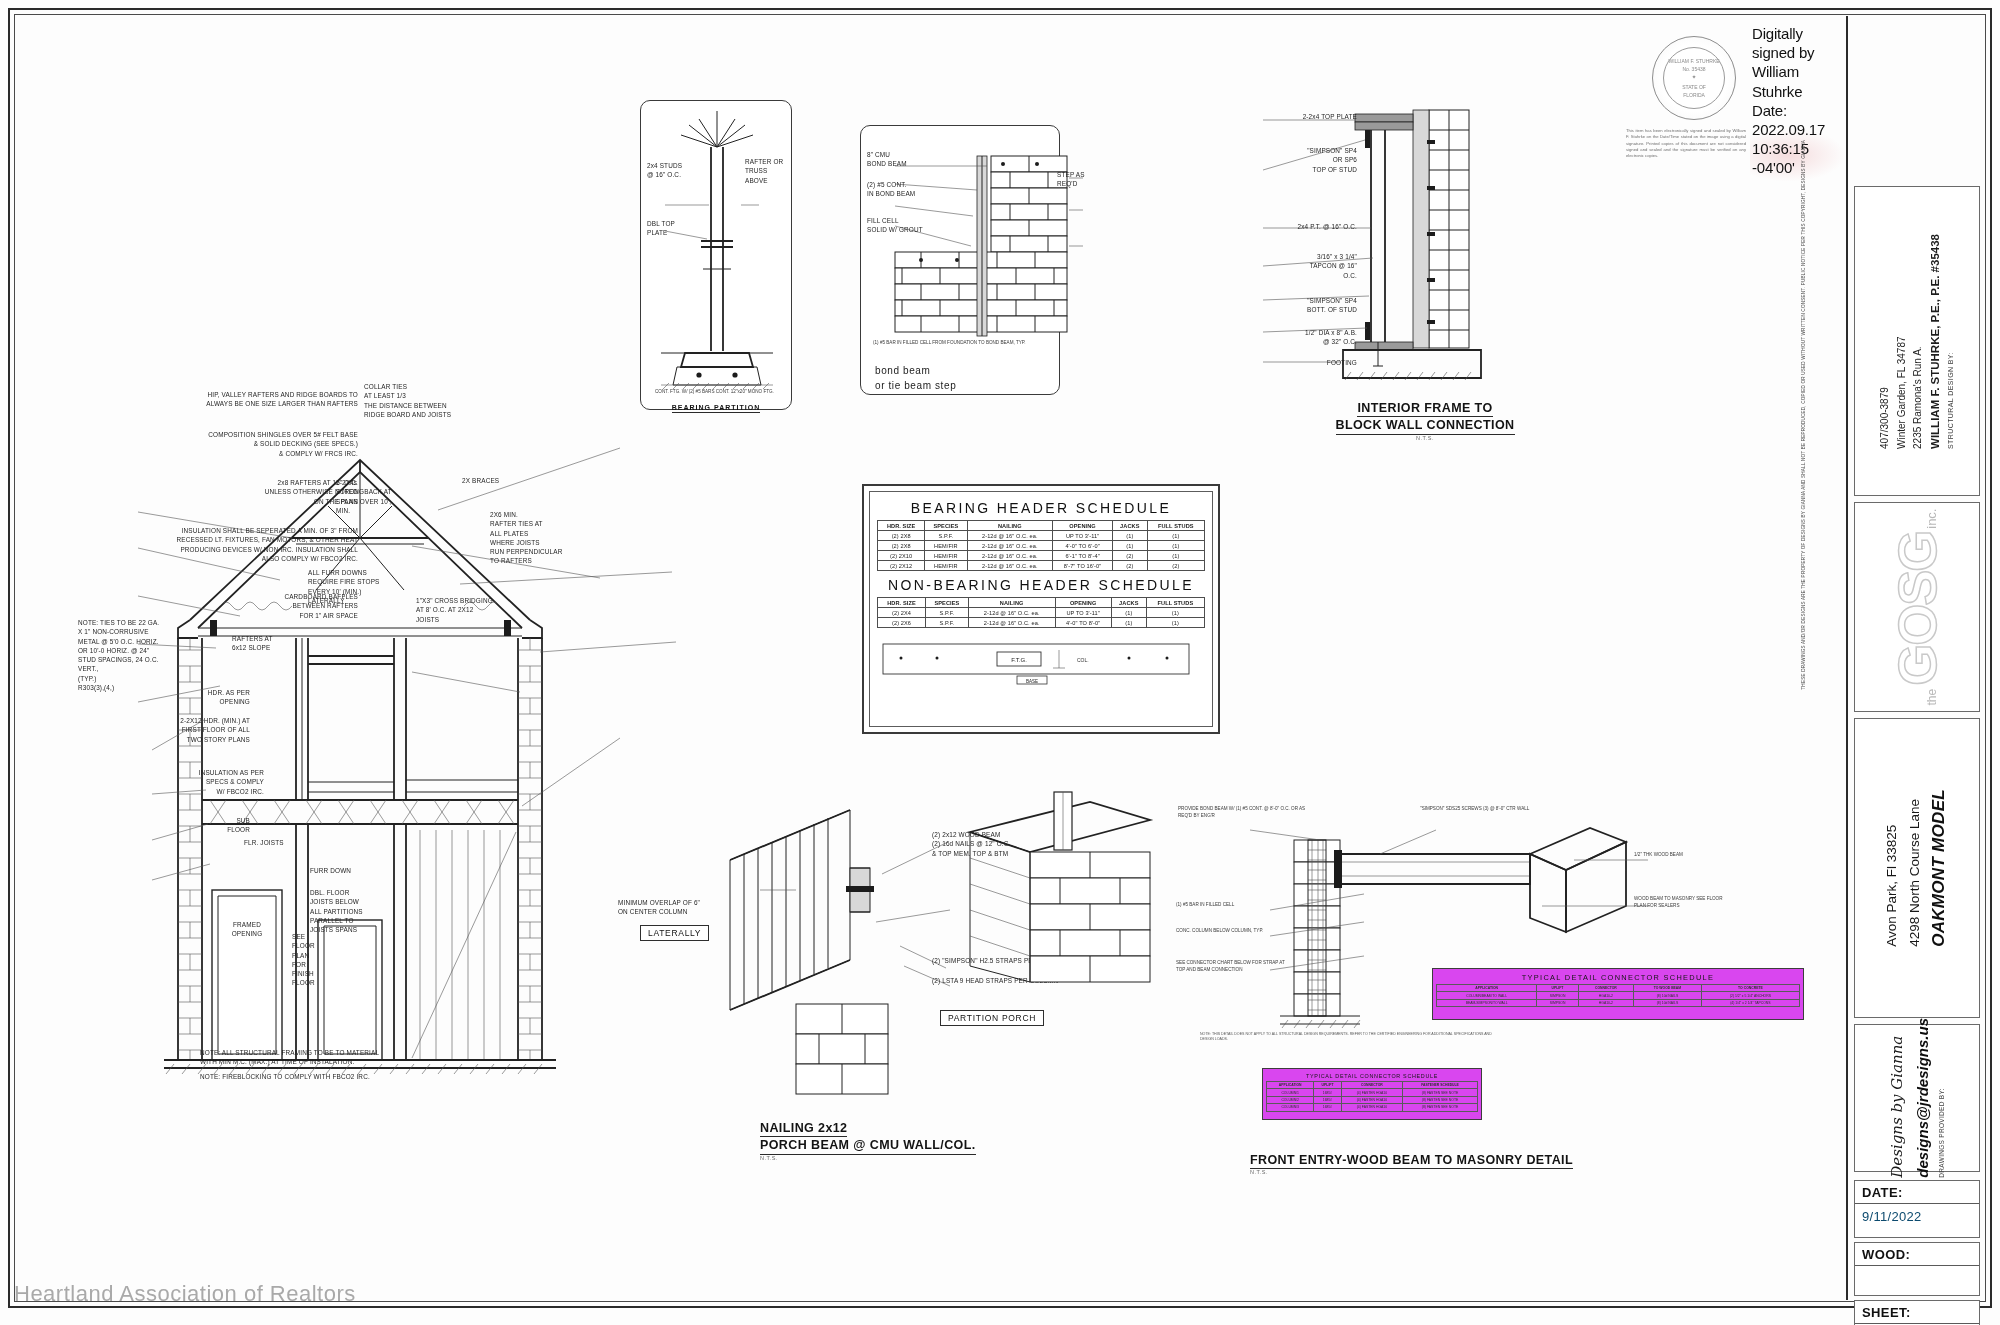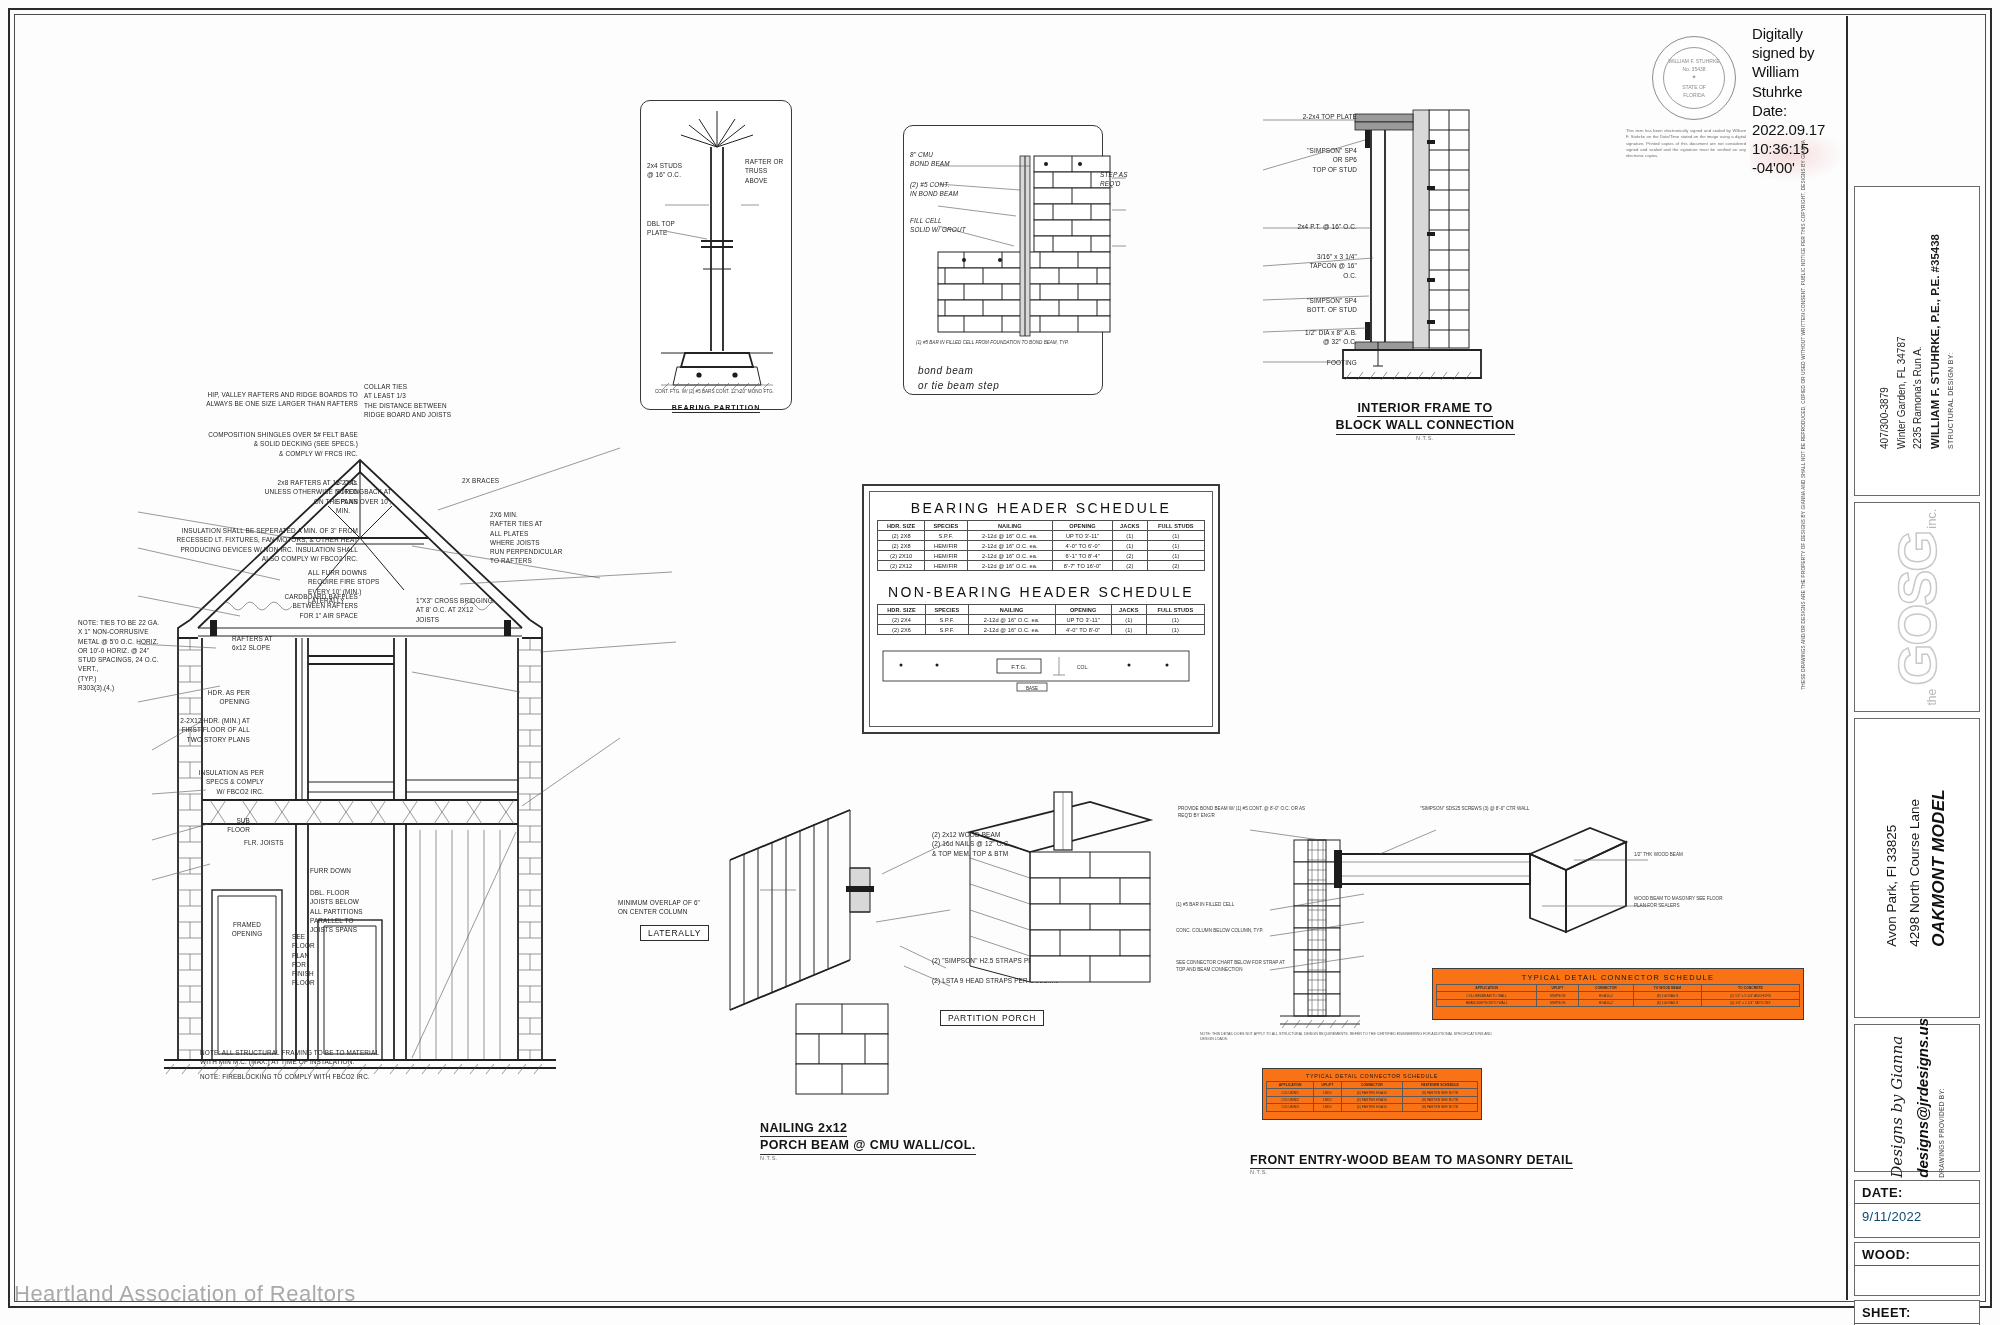--- a/index.html
+++ b/index.html
@@ -157,21 +157,21 @@
   }
   table.sched { border-collapse: collapse; width: 100%; }
   table.sched th, table.sched td {
     border: 0.8px solid #4e4e4e; font-size: 5.6px; color: #1b1b1b;
     padding: 1.5px 2px; text-align: center; letter-spacing: .1px; white-space: nowrap;
   }
   table.sched th { font-weight: bold; }
   .blur { color: #2a2a2a; filter: blur(0.55px); letter-spacing: -.2px; }
 
   
-  .cs-frame { position: absolute; border: 1.2px solid #3d3d3d; background: #f97316; padding: 3px; }
+  .cs-frame { position: absolute; border: 1.2px solid #3d3d3d; background: #d946ef; padding: 3px; }
   .cs-title { text-align: center; font-size: 7.4px; color: #161616; letter-spacing: 1.3px; padding: 1px 0 2px; }
   table.cs { border-collapse: collapse; width: 100%; }
   table.cs th, table.cs td {
     border: 0.7px solid #5a5a5a; font-size: 3.4px; color: #2e2e2e;
     padding: 1.2px 1px; text-align: center; white-space: nowrap;
   }
 
   
   .boxlabel {
     position: absolute; border: 1px solid #2e2e2e; background: #fff;
@@ -311,21 +311,21 @@
 PLATE</div>
     <div class="note" style="left:104px; top:56px; width:46px;">RAFTER OR
 TRUSS ABOVE</div>
     <div class="tiny" style="position:absolute; left:14px; top:288px; width:120px;">CONT. FTG. W/ (2) #5 BARS
 CONT. 12"x20" MONO FTG.</div>
   </div>
   <div class="detail-title" style="left:640px; top:398px; width:152px;">
     <span class="u" style="font-size:7px; letter-spacing:1px;">BEARING PARTITION</span>
   </div>
 
-  <div class="panel" style="left:903px; top:125px; width:200px; height:270px;font-style:italic;">
+  <div class="panel" style="left:860px; top:125px; width:200px; height:270px;">
     <svg class="dwg" width="232" height="270" viewBox="0 0 232 270">
 
       <g class="ln">
         <rect x="130" y="30" width="76" height="16" class="wht" stroke="#222"></rect>
         <rect x="130" y="46" width="76" height="16" class="wht" stroke="#222"></rect>
         <rect x="130" y="62" width="76" height="16" class="wht" stroke="#222"></rect>
         <rect x="130" y="78" width="76" height="16" class="wht" stroke="#222"></rect>
         <rect x="130" y="94" width="76" height="16" class="wht" stroke="#222"></rect>
         <rect x="130" y="110" width="76" height="16" class="wht" stroke="#222"></rect>
         <path d="M168 30 L168 46 M168 62 L168 78 M168 94 L168 110 M149 46 L149 62 M149 78 L149 94 M149 110 L149 126
@@ -474,21 +474,21 @@
             <td>HEM/FIR</td>
             <td class="blur">2-12d @
 16" O.C. ea.</td>
             <td>8'-7" TO 16'-0"</td>
             <td>(2)</td>
             <td>(2)</td>
           </tr>
         </tbody>
       </table>
 
-      <div class="sched-title" style="margin-top:13px;">NON-BEARING  HEADER  SCHEDULE</div>
+      <div class="sched-title" style="margin-top:6px;">NON-BEARING  HEADER  SCHEDULE</div>
       <table class="sched">
         <thead>
           <tr>
             <th>HDR. SIZE</th>
             <th>SPECIES</th>
             <th>NAILING</th>
             <th>OPENING</th>
             <th>JACKS</th>
             <th>FULL STUDS</th>
           </tr>

